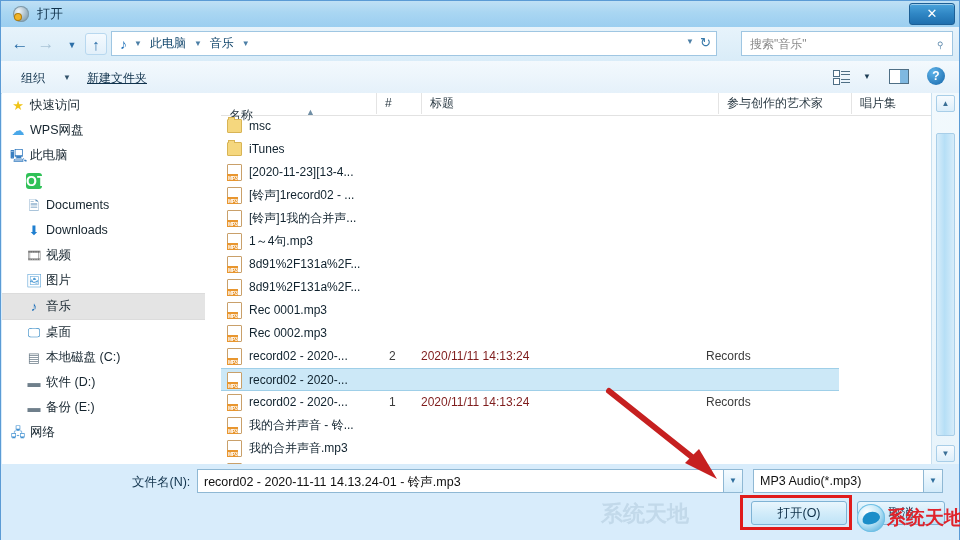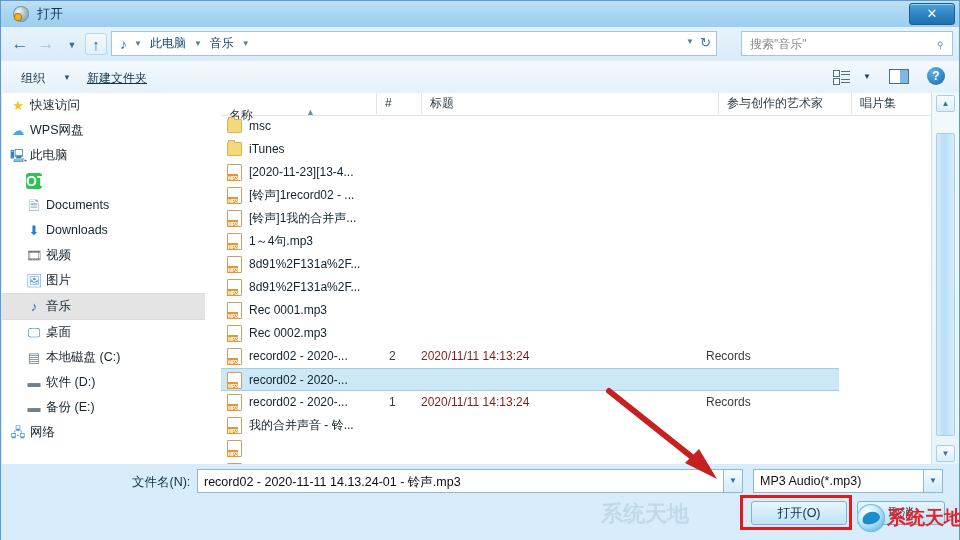--- a/index.html
+++ b/index.html
@@ -471,20 +471,21 @@
         <div class="row">
           <span class="f-ic f-mp3"></span>
           <span class="cell-name">我的合并声音 - 铃...</span>
           <span class="cell-num"></span>
           <span class="cell-title"></span>
           <span class="cell-artist"></span>
           <span class="cell-album"></span>
         </div>
         <div class="row">
           <span class="f-ic f-mp3"></span>
+          <span class="cell-name">我的合并声音.mp3</span>
           <span class="cell-num"></span>
           <span class="cell-title"></span>
           <span class="cell-artist"></span>
           <span class="cell-album"></span>
         </div>
         <div class="row">
           <span class="f-ic f-mp3"></span>
           <span class="cell-name">新项目_1.mp3</span>
           <span class="cell-num"></span>
           <span class="cell-title"></span>

